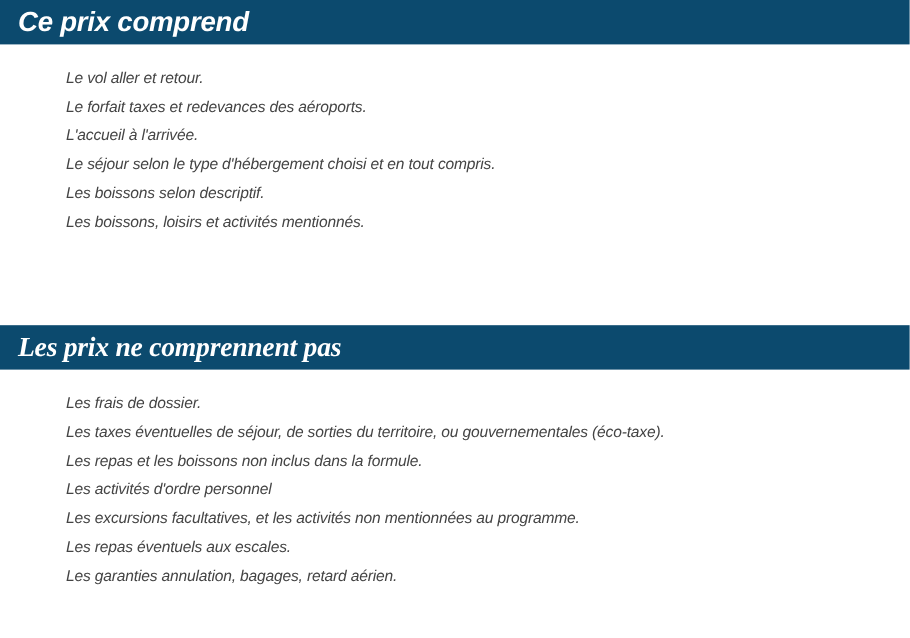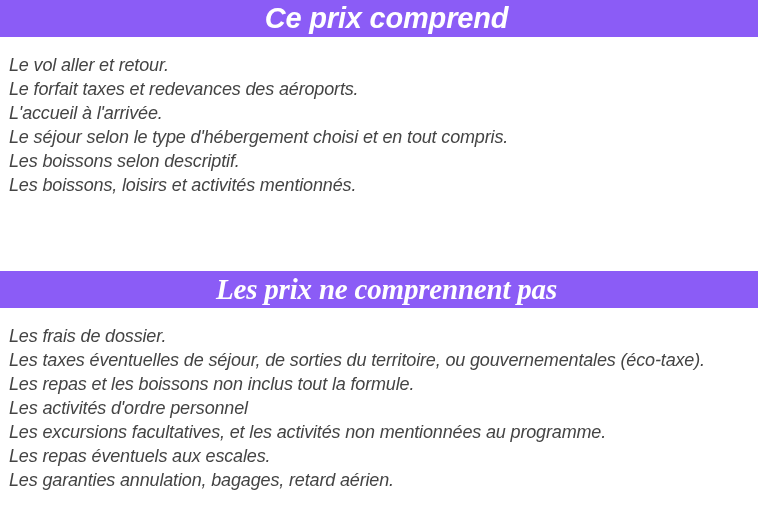--- a/index.html
+++ b/index.html
@@ -7,46 +7,46 @@
       padding: 0;
       background: #ffffff;
       width: 758px;
       height: 532px;
       overflow: hidden;
     }
     body {
       font-family: "Liberation Sans", "DejaVu Sans", sans-serif;
     }
     .section-header {
-      background: #8b5cf6;
+      background: #0c4a6e;
       height: 37px;
       line-height: 37px;
       padding-left: 15px;
       color: #ffffff;
       font-style: italic;
       font-weight: bold;
-      font-size: 29px;
+      font-size: 23px;
       letter-spacing: -0.2px;
       box-sizing: border-box;
-      text-align: center;
     }
     .section-list {
       list-style: none;
       margin: 0;
       padding: 0;
     }
     .section-list li {
       font-style: italic;
-      font-size: 18px;
+      font-size: 13px;
       color: #444444;
       height: 24px;
       line-height: 24px;
-      padding-left: 9px;
+      padding-left: 19px;
       white-space: nowrap;
       letter-spacing: -0.15px;
+      margin-left: 36px;
     }
     #section-included .section-list {
       margin-top: 16px;
     }
     #section-excluded {
       position: absolute;
       top: 271px;
       left: 0;
       width: 758px;
     }
@@ -73,19 +73,19 @@
     <li>Les boissons selon descriptif.</li>
     <li>Les boissons, loisirs et activités mentionnés.</li>
   </ul>
 </section>
 
 <section id="section-excluded">
   <h2 class="section-header" style="margin:0;font-family:Liberation Serif, serif;">Les prix ne comprennent pas</h2>
   <ul class="section-list">
     <li>Les frais de dossier.</li>
     <li>Les taxes éventuelles de séjour, de sorties du territoire, ou gouvernementales (éco-taxe).</li>
-    <li>Les repas et les boissons non inclus tout la formule.</li>
+    <li>Les repas et les boissons non inclus dans la formule.</li>
     <li>Les activités d'ordre personnel</li>
     <li>Les excursions facultatives, et les activités non mentionnées au programme.</li>
     <li>Les repas éventuels aux escales.</li>
     <li>Les garanties annulation, bagages, retard aérien.</li>
   </ul>
 </section>
 
 </body></html>

